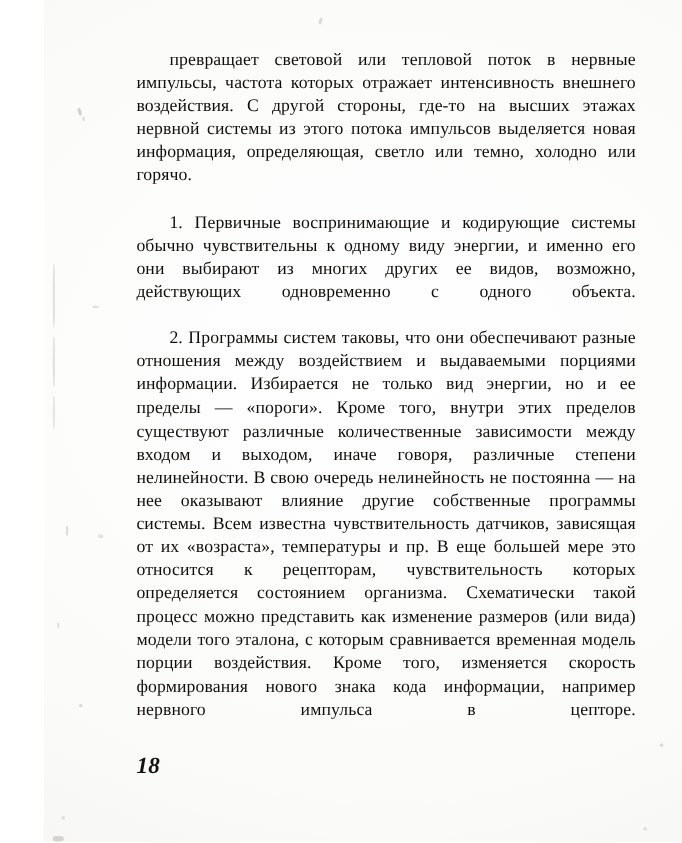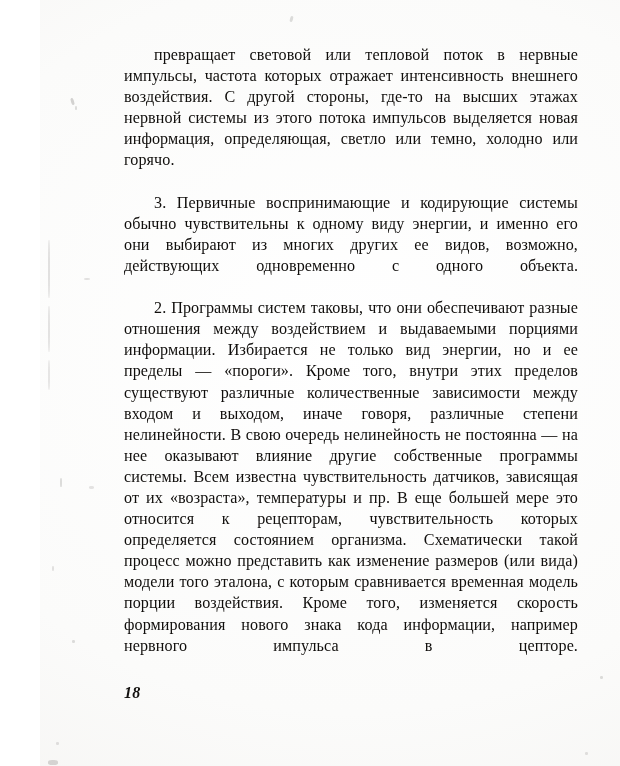--- a/index.html
+++ b/index.html
@@ -83,21 +83,21 @@
     width: 100%;
   }
 
   #page-number {
     position: absolute;
     left: 84px;
     top: 684px;
     font-family: "Liberation Serif", "DejaVu Serif", serif;
     font-style: italic;
     font-weight: bold;
-    font-size: 16px;
+    font-size: 21px;
     color: #141210;
     letter-spacing: 0.3px;
   }
 </style>
 </head>
 <body>
 
 <div id="page">
 
   <div id="paper-tone"></div>
@@ -115,19 +115,19 @@
   <div class="speck" style="left:16px; top:742px; width:3px; height:3px; opacity:.30;"></div>
   <div class="speck" style="left:8px;  top:760px; width:10px; height:5px; opacity:.40;"></div>
   <div class="speck" style="left:250px; top:16px; width:3px; height:6px; transform:rotate(16deg); opacity:.35;"></div>
   <div class="speck" style="left:560px; top:676px; width:3px; height:3px; opacity:.35;"></div>
   <div class="speck" style="left:545px; top:752px; width:3px; height:3px; opacity:.30;"></div>
 
   <div id="scan-edge-right"></div>
 
   <div id="text-column">
     <p class="para">превращает световой или тепловой поток в нервные импульсы, частота которых отражает интенсивность внешнего воздействия. С другой стороны, где-то на высших этажах нервной системы из этого потока импульсов выделяется новая информация, определяющая, светло или темно, холодно или горячо.</p>
-    <p class="para">3. Первичные воспринимающие и кодирующие системы обычно чувствительны к одному виду энергии, и именно его они выбирают из многих других ее видов, возможно, действующих одновременно с одного объекта.</p>
+    <p class="para">1. Первичные воспринимающие и кодирующие системы обычно чувствительны к одному виду энергии, и именно его они выбирают из многих других ее видов, возможно, действующих одновременно с одного объекта.</p>
     <p class="para">2. Программы систем таковы, что они обеспечивают разные отношения между воздействием и выдаваемыми порциями информации. Избирается не только вид энергии, но и ее пределы — «пороги». Кроме того, внутри этих пределов существуют различные количественные зависимости между входом и выходом, иначе говоря, различные степени нелинейности. В свою очередь нелинейность не постоянна — на нее оказывают влияние другие собственные программы системы. Всем известна чувствительность датчиков, зависящая от их «возраста», температуры и пр. В еще большей мере это относится к рецепторам, чувствительность которых определяется состоянием организма. Схематически такой процесс можно представить как изменение размеров (или вида) модели того эталона, с которым сравнивается временная модель порции воздействия. Кроме того, изменяется скорость формирования нового знака кода информации, например нервного импульса в цепторе.</p>
   </div>
 
   <div id="page-number">18</div>
 
 </div>
 
 </body></html>

